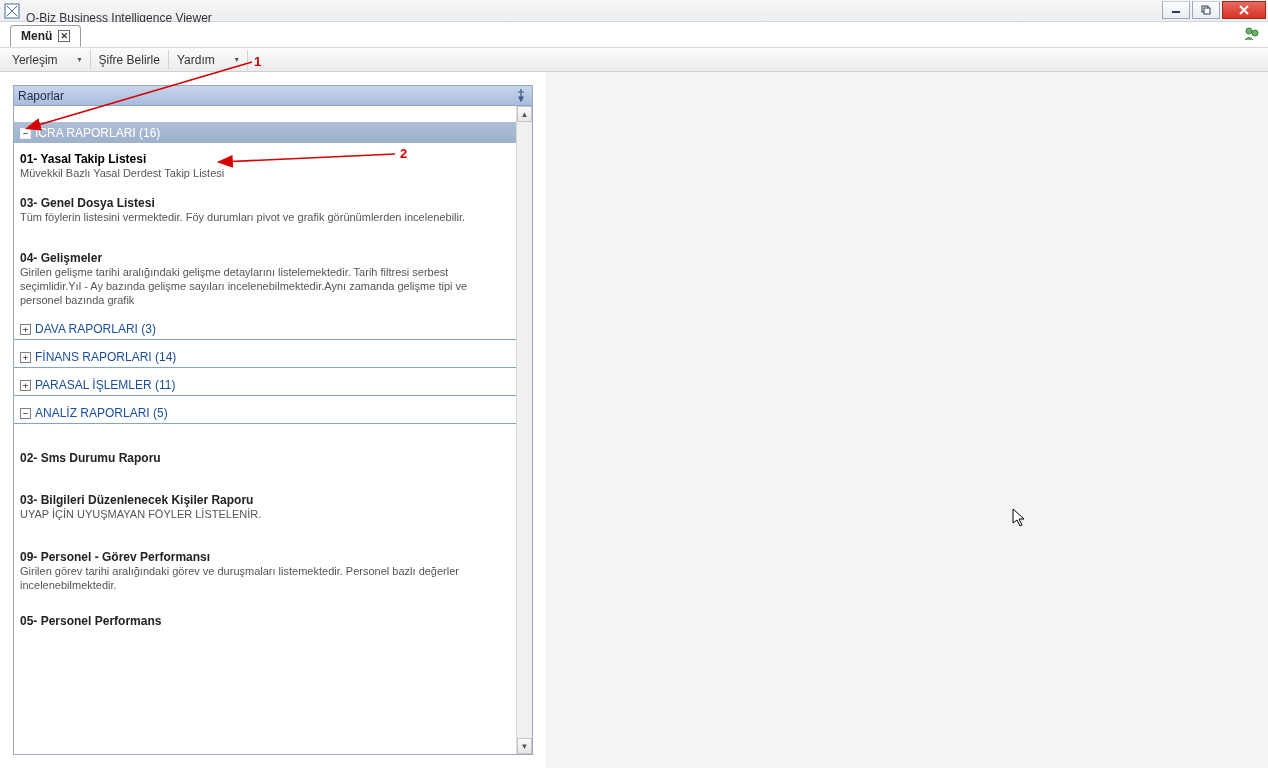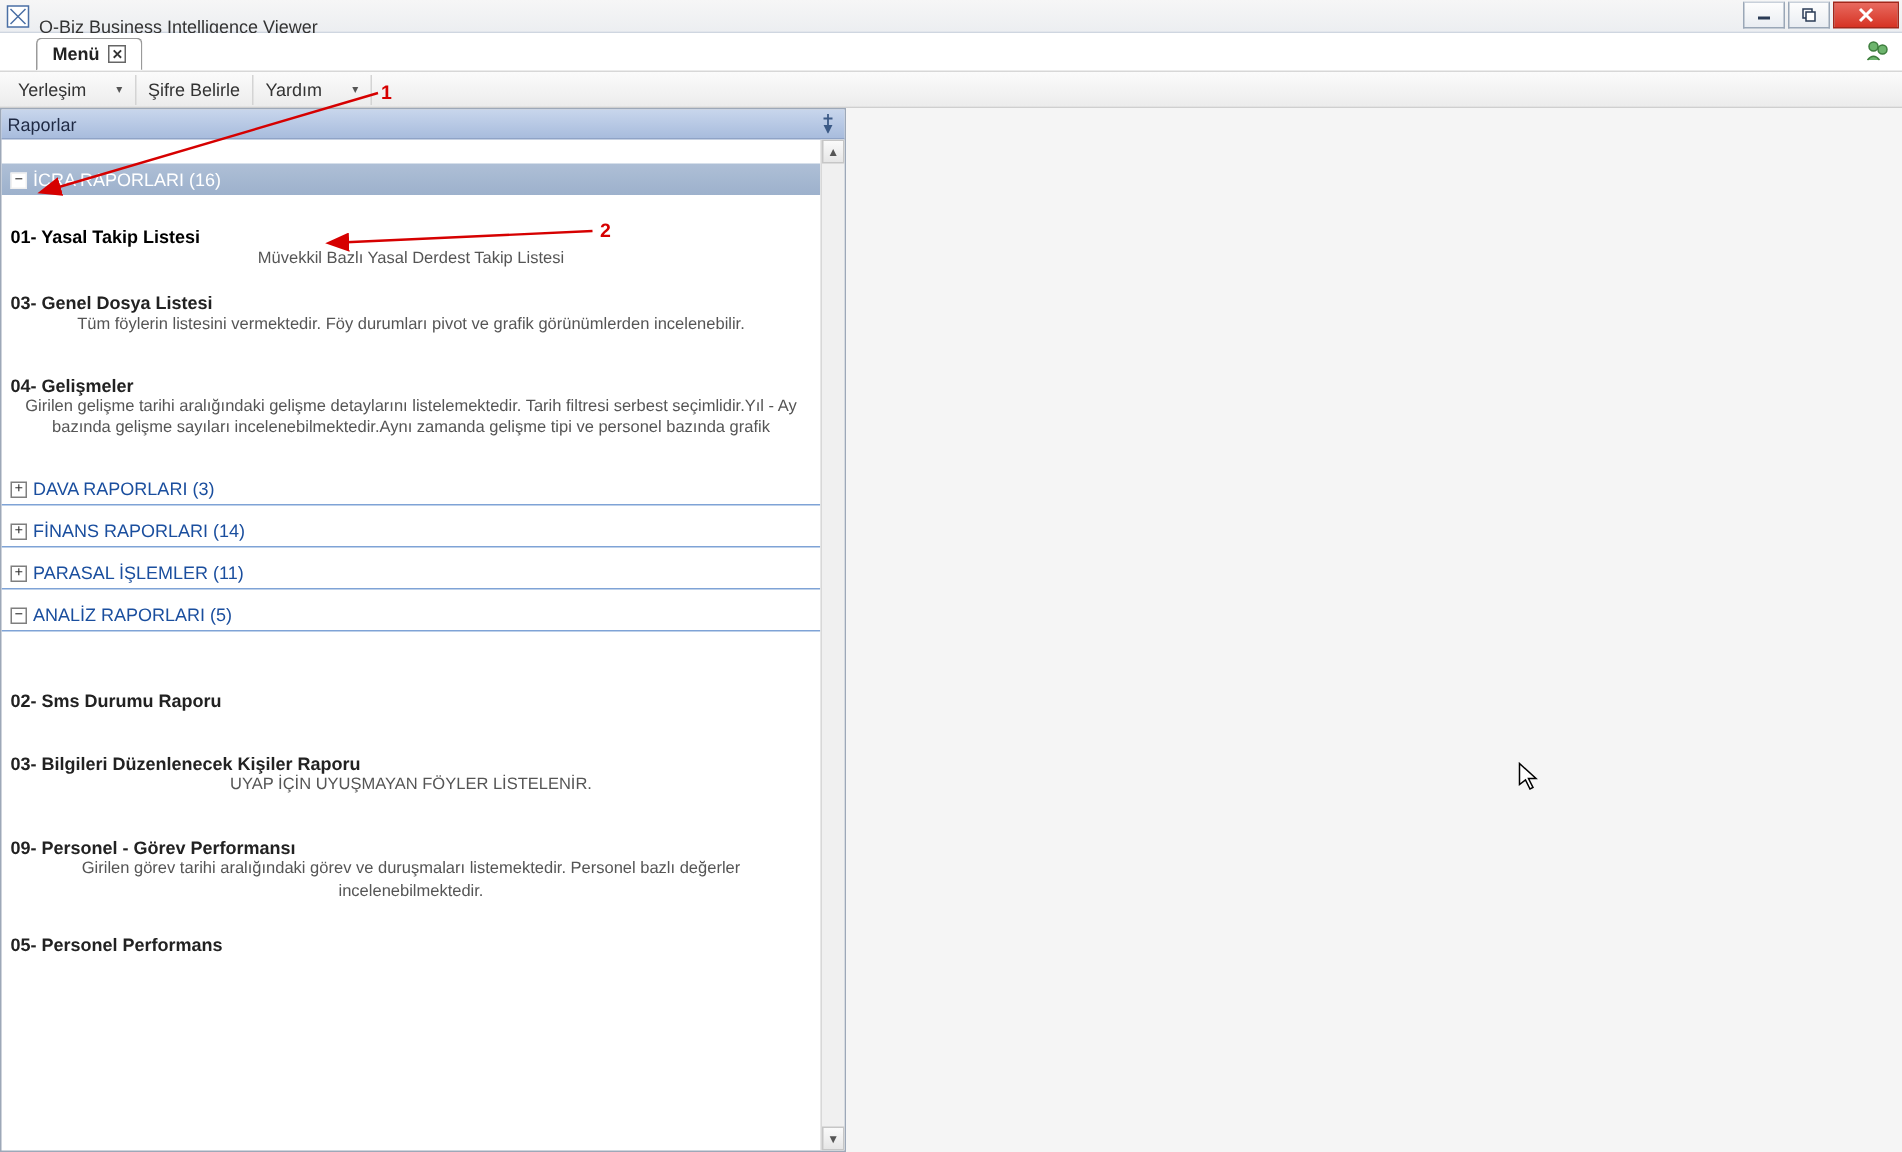--- a/index.html
+++ b/index.html
@@ -46,21 +46,21 @@
     border-color:#a2271b;
     color:#fff;
     width: 44px;
   }
   
   .tabrow {
     height: 26px;
     background: #fff;
     border-bottom: 1px solid #d7d7d7;
     display: flex; align-items: flex-end;
-    padding-left: 24px;
+    padding-left: 10px;
     position: relative;
   }
   .tab {
     border: 1px solid #9a9a9a;
     border-bottom: 1px solid #fff;
     border-radius: 4px 4px 0 0;
     background:#fff;
     padding: 3px 10px 3px 10px;
     display: flex; align-items: center; gap: 6px;
     font-weight: bold;
@@ -91,23 +91,23 @@
   }
   .caret {
     font-size:8px; color:#555;
   }
   
   .content {
     display:flex;
     height: calc(768px - 22px - 26px - 24px);
   }
   .sidepanel {
-    width: 564px;
+    width: 520px;
     border: 1px solid #9da8b8;
-    margin: 0;
+    margin: 13px;
     display:flex; flex-direction:column;
     background:#fff;
   }
   .panelhead {
     height: 20px;
     background: linear-gradient(#c8d6ec, #a8bcdd);
     border-bottom: 1px solid #8fa3c6;
     display:flex; align-items:center;
     padding: 0 4px;
     color:#1f2a44; font-size:12px;
@@ -161,32 +161,32 @@
     border:1px solid #7f7f7f;
     background:#fff;
     display:inline-flex; align-items:center; justify-content:center;
     font-size:9px; line-height:1; color:#333;
     font-family: monospace;
   }
   .grouphead.active .expbtn {
     border-color:#f0f0f0;
   }
   .reportlist {
-    padding: 17px 6px;
+    padding: 5px 6px;
   }
   .reportitem {
     padding: 10px 0 6px 0;
   }
   .reportitem.first { padding-top:4px; }
   .reportitem .rtitle {
     font-weight:bold; color:#222; font-size:12px;
   }
   .reportitem.selected .rtitle { color:#000; }
   .reportitem .rdesc {
-    color:#555; font-size:11px; line-height:1.3;text-align:center;
+    color:#555; font-size:11px; line-height:1.3;
   }
   .maincontent {
     flex:1;
     background:#f5f5f5;
   }
   
   .overlay {
     position:absolute; pointer-events:none;
     left:0; top:0; width:1268px; height:768px;
   }

